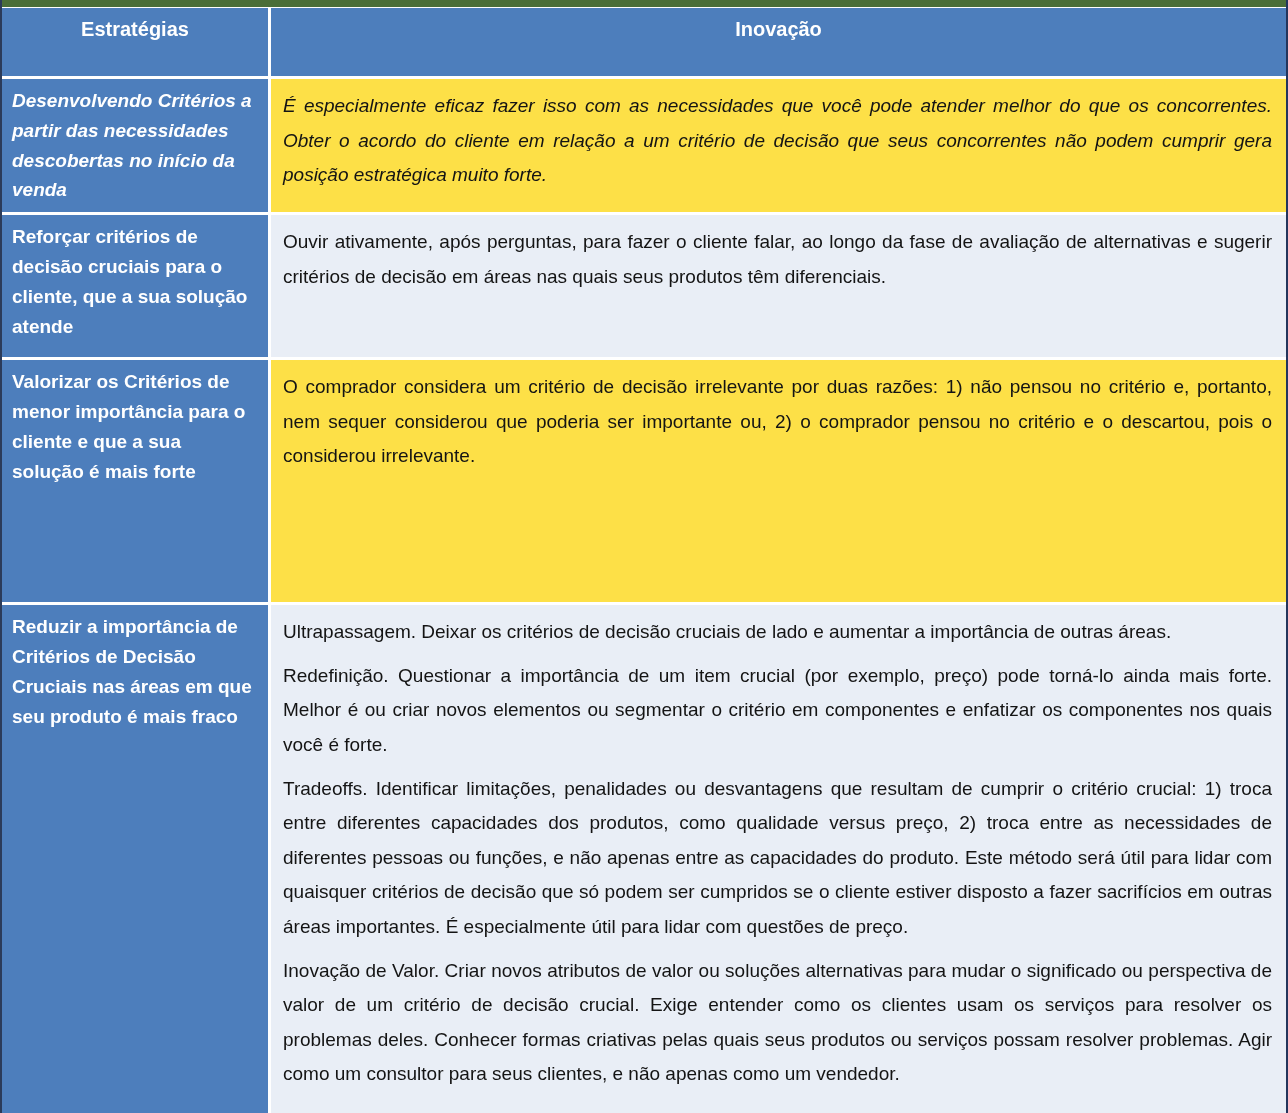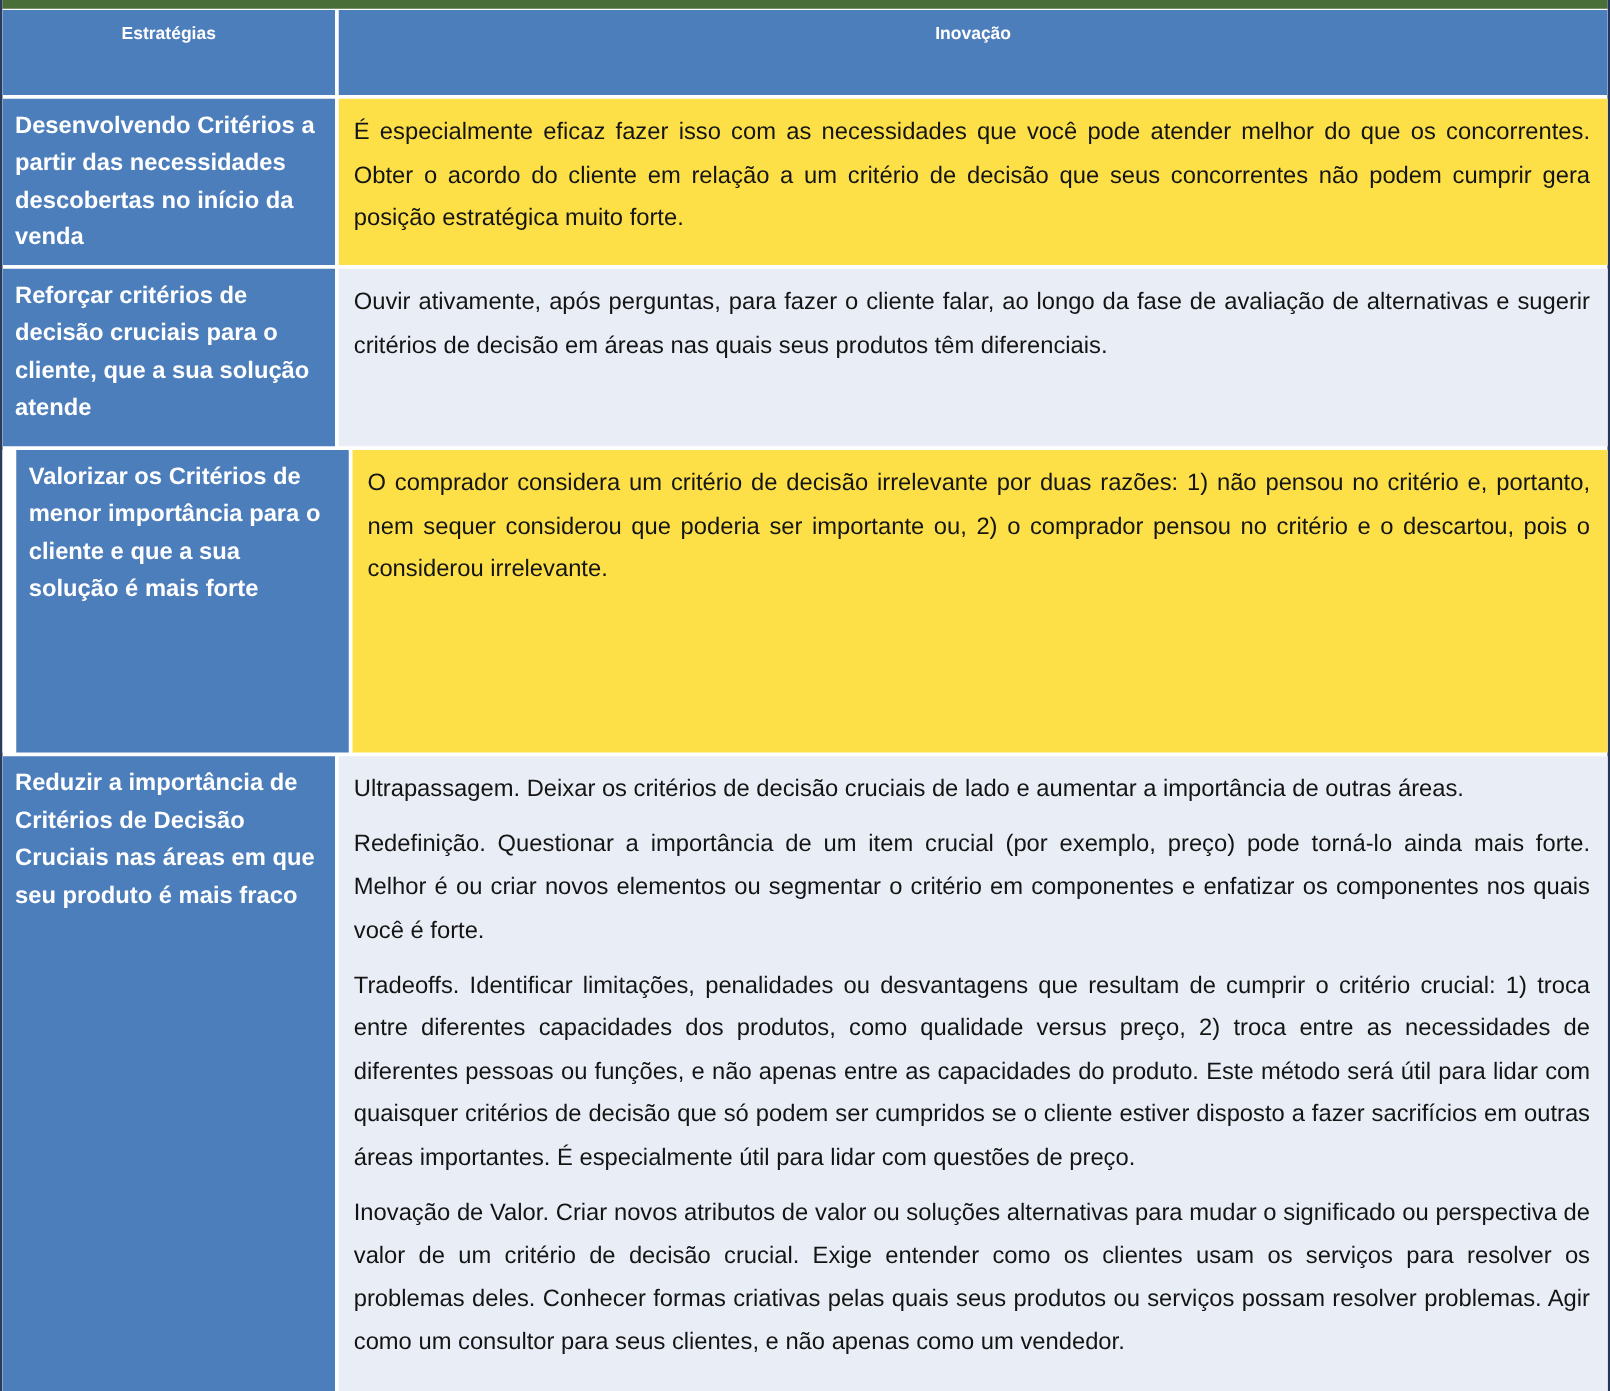--- a/index.html
+++ b/index.html
@@ -28,21 +28,21 @@
     margin-top: 3px;
   }
   .t-row.header-row { margin-top: 0; }
   .cell {
     overflow: hidden;
   }
   .head-cell {
     background: #4d7ebc;
     color: #ffffff;
     font-weight: bold;
-    font-size: 14px;
+    font-size: 20px;
     text-align: center;
     padding-top: 10px;
     min-height: 68px;
   }
   .strategy-cell {
     background: #4d7ebc;
     color: #ffffff;
     font-weight: bold;
     font-size: 19px;
     line-height: 1.57;
@@ -51,23 +51,23 @@
   .desc-cell {
     font-size: 19px;
     line-height: 1.82;
     color: #141414;
     text-align: justify;
     padding: 3px 14px 6px 12px;
   }
   .desc-cell p { margin: 7px 0 9px 0; }
   .row-odd  .desc-cell { background: #fde047; }
   .row-even .desc-cell { background: #e9eef6; }
-  .r1 { min-height: 120px; }
+  .r1 { min-height: 120px; font-style: italic; }
   .r2 { min-height: 142px; }
-  .r3 { min-height: 242px; padding-left: 11px; }
+  .r3 { min-height: 242px; }
   .r4 { min-height: 515px; }
 </style>
 </head>
 <body>
 
 <div class="doc-table">
 
   <div class="top-strip"></div>
 
   <div class="t-row header-row">

